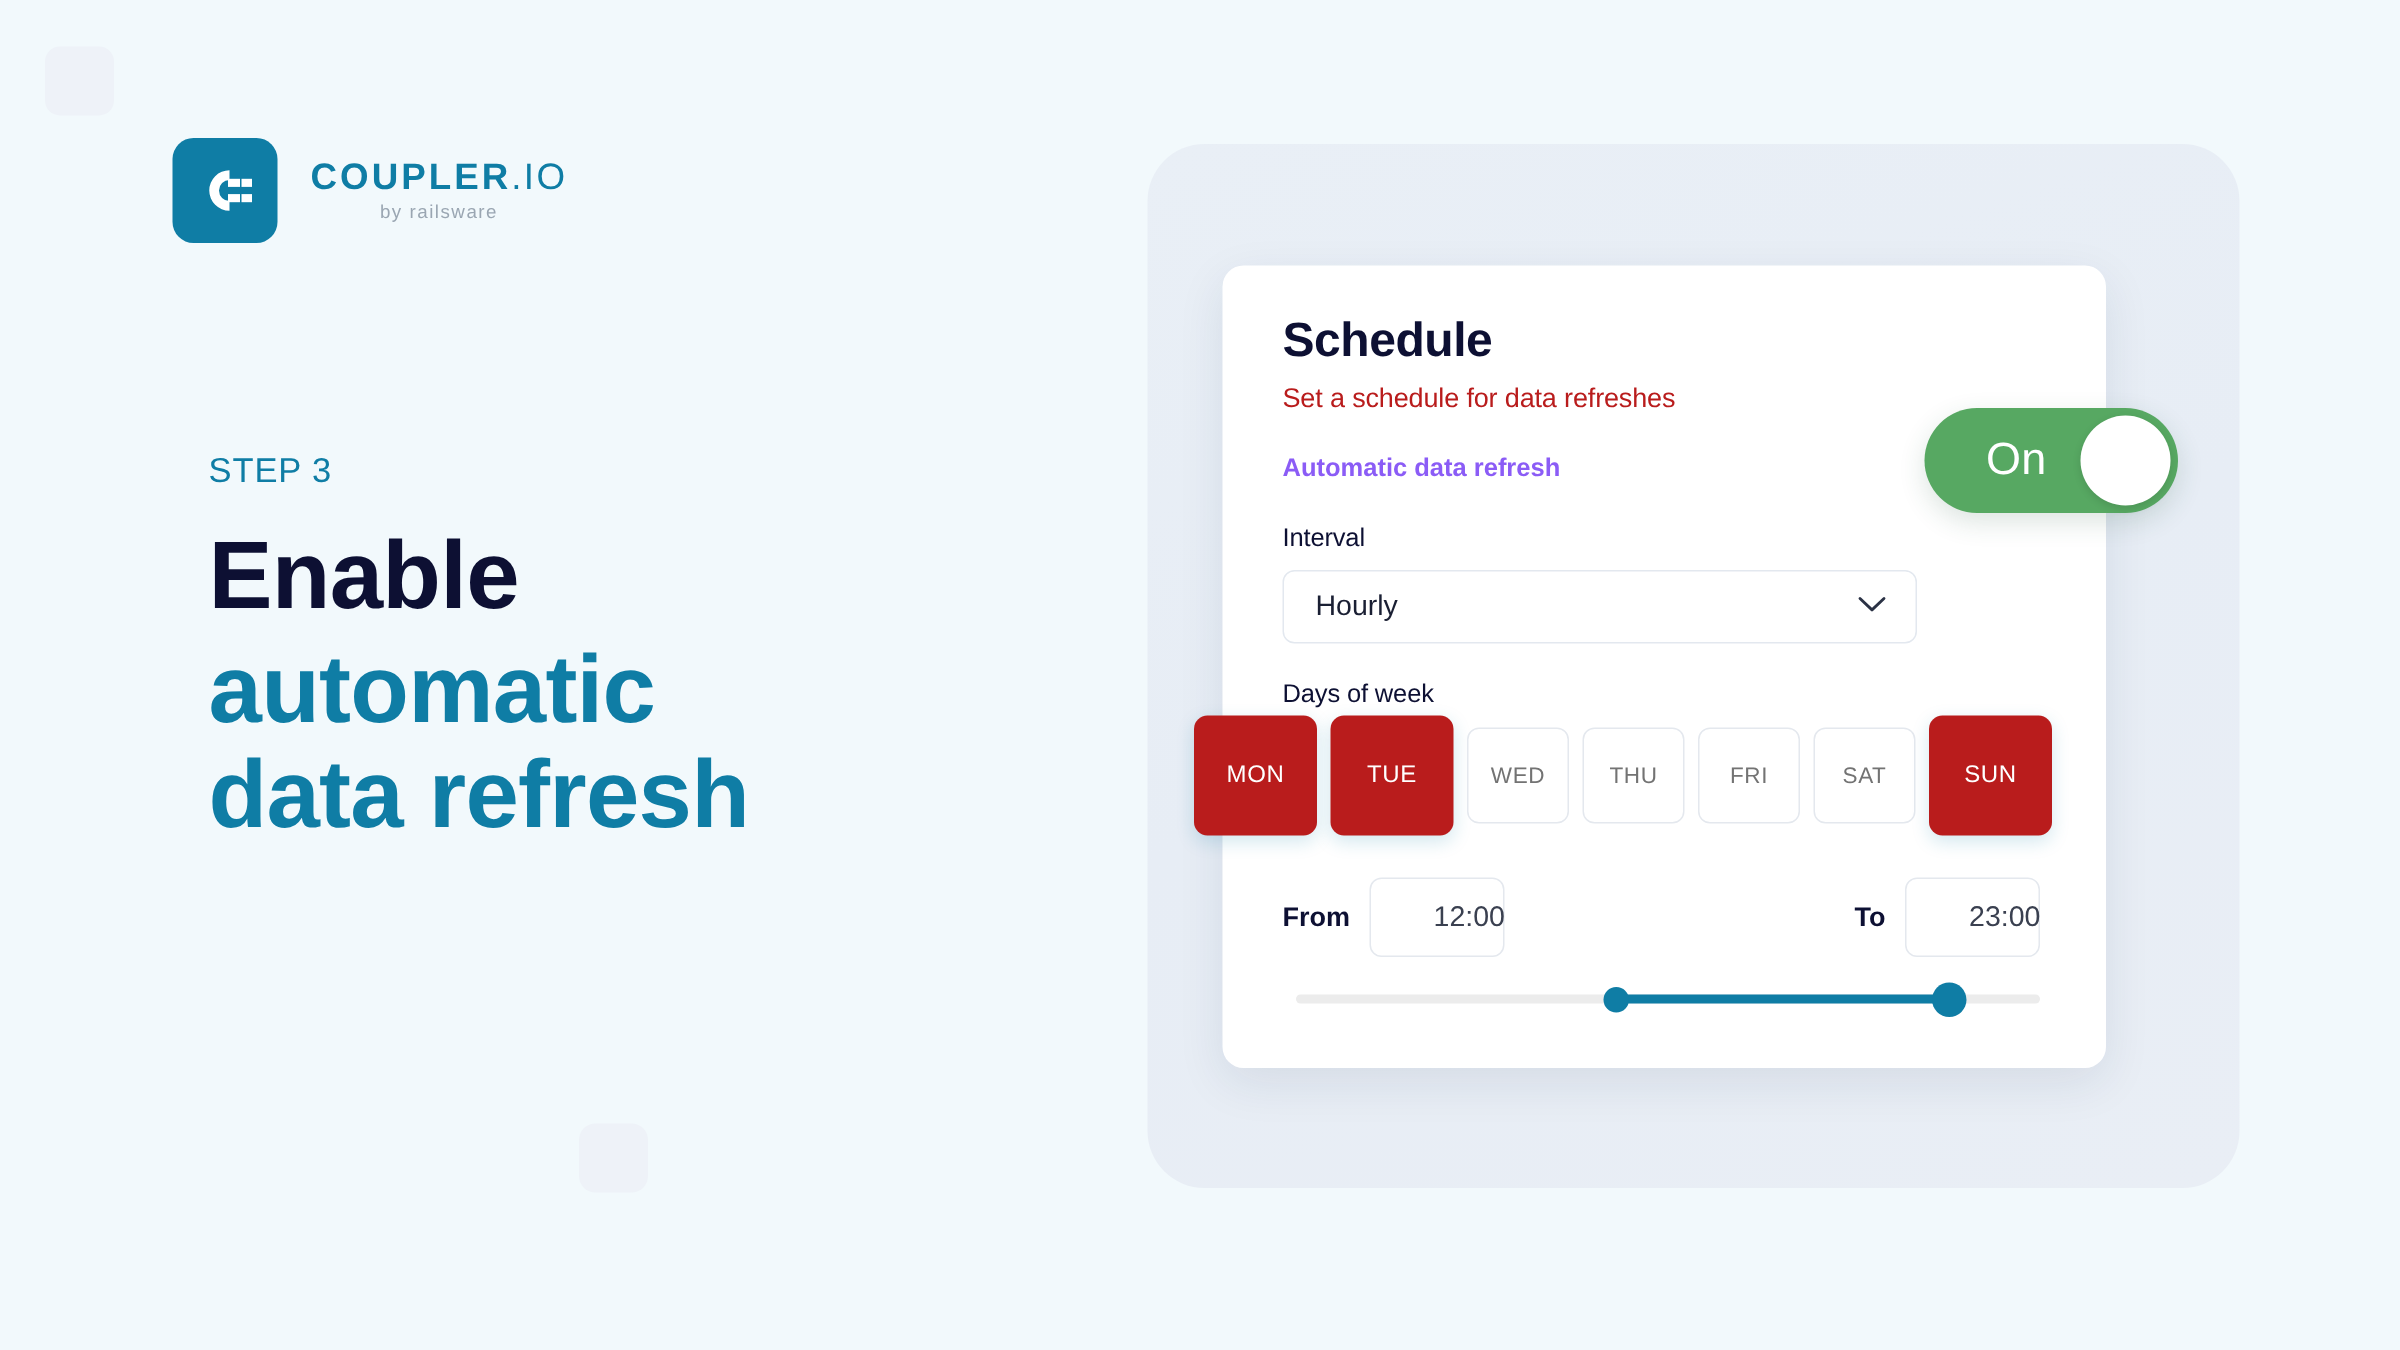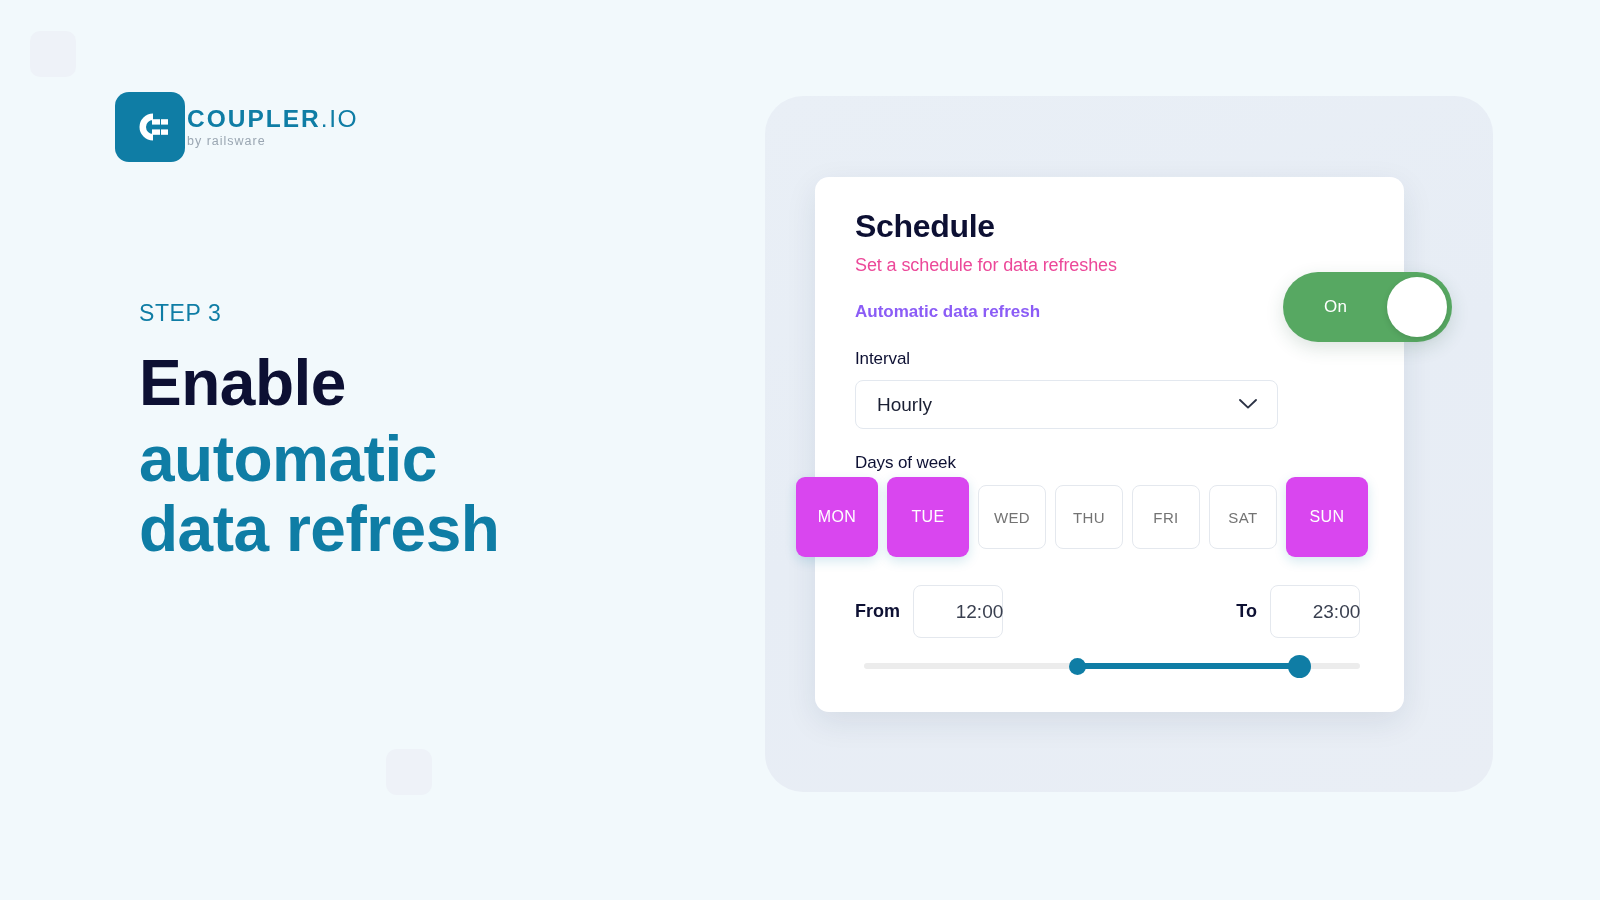--- a/index.html
+++ b/index.html
@@ -25,21 +25,22 @@
   .deco-tl { left: 30px; top: 31px; width: 46px; height: 46px; }
   .deco-bl { left: 386px; top: 749px; width: 46px; height: 46px; border-radius: 11px; }
 
   
   .logo-block {
     position: absolute;
     left: 115px;
     top: 92px;
     display: flex;
     align-items: center;
-    gap: 2px;
+    gap: 22px;
+    text-align: center;
   }
   .logo-mark {
     width: 70px;
     height: 70px;
     background: #0f7da5;
     border-radius: 14px;
     display: flex;
     align-items: center;
     justify-content: center;
   }
@@ -110,21 +111,21 @@
   .card-title {
     font-size: 32px;
     font-weight: 700;
     color: #0d1033;
     letter-spacing: -0.3px;
     line-height: 1.1;
   }
   .card-sub {
     margin-top: 11px;
     font-size: 18px;
-    color: #ec4899;
+    color: #b91c1c;
     letter-spacing: -0.1px;
   }
 
   .row-auto {
     margin-top: 26px;
     display: flex;
     align-items: center;
   }
   .row-auto .lbl {
     font-size: 17px;
@@ -140,21 +141,21 @@
     width: 169px;
     height: 70px;
     background: #57a862;
     border-radius: 35px;
     display: flex;
     align-items: center;
     box-shadow: 0 6px 18px rgba(40, 90, 60, 0.16);
   }
   .toggle-text {
     color: #ffffff;
-    font-size: 17px;
+    font-size: 30px;
     margin-left: 41px;
     letter-spacing: 0.2px;
   }
   .toggle-knob {
     position: absolute;
     right: 5px;
     top: 5px;
     width: 60px;
     height: 60px;
     background: #ffffff;
@@ -207,21 +208,21 @@
     width: 68px;
     height: 64px;
     background: #ffffff;
     border: 1px solid #e4e8ee;
     color: #737373;
     margin-right: 9px;
   }
   .day.on {
     width: 82px;
     height: 80px;
-    background: #d946ef;
+    background: #b91c1c;
     color: #ffffff;
     font-size: 16px;
     border-radius: 9px;
     margin-right: 9px;
     box-shadow: 0 4px 12px rgba(15, 125, 165, 0.18);
   }
 
   
   .times {
     position: absolute;

